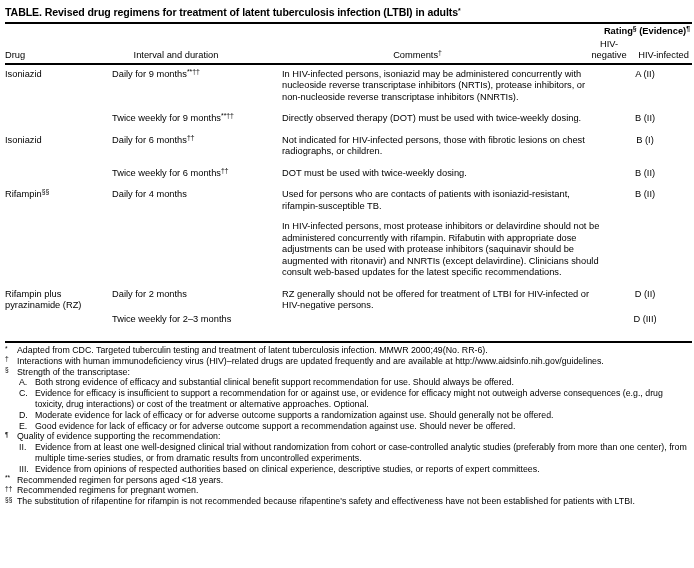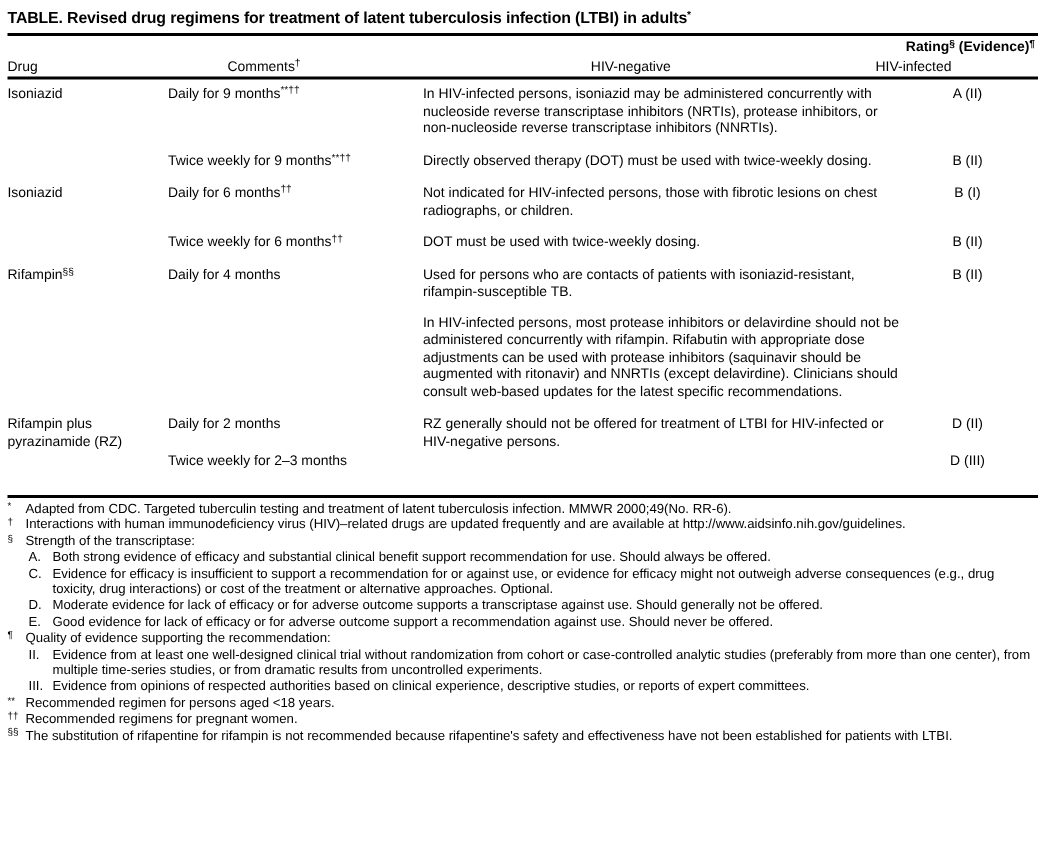--- a/index.html
+++ b/index.html
@@ -41,20 +41,21 @@
 <div class="page">
 
   <div class="title"><span>TABLE. Revised drug regimens for treatment of latent tuberculosis infection (LTBI) in adults</span><sup>*</sup></div>
 
   <div class="rule-thick title-rule"></div>
 
   <div class="rating-line"><span>Rating</span><sup>§</sup><span> (Evidence)</span><sup>¶</sup></div>
 
   <div class="grid hdr-grid">
     <div class="cell">Drug</div>
+    <div class="cell cell-center">Interval and duration</div>
     <div class="cell cell-center"><span>Comments</span><sup>†</sup></div>
     <div class="cell cell-center rating-cell">HIV-negative</div>
     <div class="cell cell-center rating-cell">HIV-infected</div>
   </div>
 
   <div class="rule-thick hdr-rule"></div>
 
   <div class="tbody">
 
     <div class="grid row">
@@ -131,21 +132,21 @@
 
   <div class="footnotes">
 
     <div class="fn"><sup class="fnm">*</sup><span>Adapted from CDC. Targeted tuberculin testing and treatment of latent tuberculosis infection. MMWR 2000;49(No. RR-6).</span></div>
 
     <div class="fn"><sup class="fnm">†</sup><span>Interactions with human immunodeficiency virus (HIV)–related drugs are updated frequently and are available at http://www.aidsinfo.nih.gov/guidelines.</span></div>
 
     <div class="fn"><sup class="fnm">§</sup><span>Strength of the transcriptase:</span>
       <div class="fn-item"><span class="lbl">A.</span><span>Both strong evidence of efficacy and substantial clinical benefit support recommendation for use. Should always be offered.</span></div>
       <div class="fn-item"><span class="lbl">C.</span><span>Evidence for efficacy is insufficient to support a recommendation for or against use, or evidence for efficacy might not outweigh adverse consequences (e.g., drug toxicity, drug interactions) or cost of the treatment or alternative approaches. Optional.</span></div>
-      <div class="fn-item"><span class="lbl">D.</span><span>Moderate evidence for lack of efficacy or for adverse outcome supports a transcriptase against use. Should generally not be offered.</span></div>
+      <div class="fn-item"><span class="lbl">D.</span><span>Moderate evidence for lack of efficacy or for adverse outcome supports a randomization against use. Should generally not be offered.</span></div>
       <div class="fn-item"><span class="lbl">E.</span><span>Good evidence for lack of efficacy or for adverse outcome support a recommendation against use. Should never be offered.</span></div>
     </div>
 
     <div class="fn"><sup class="fnm">¶</sup><span>Quality of evidence supporting the recommendation:</span>
       <div class="fn-item"><span class="lbl">II.</span><span>Evidence from at least one well-designed clinical trial without randomization from cohort or case-controlled analytic studies (preferably from more than one center), from multiple time-series studies, or from dramatic results from uncontrolled experiments.</span></div>
       <div class="fn-item"><span class="lbl">III.</span><span>Evidence from opinions of respected authorities based on clinical experience, descriptive studies, or reports of expert committees.</span></div>
     </div>
 
     <div class="fn"><sup class="fnm">**</sup><span>Recommended regimen for persons aged &lt;18 years.</span></div>
 

